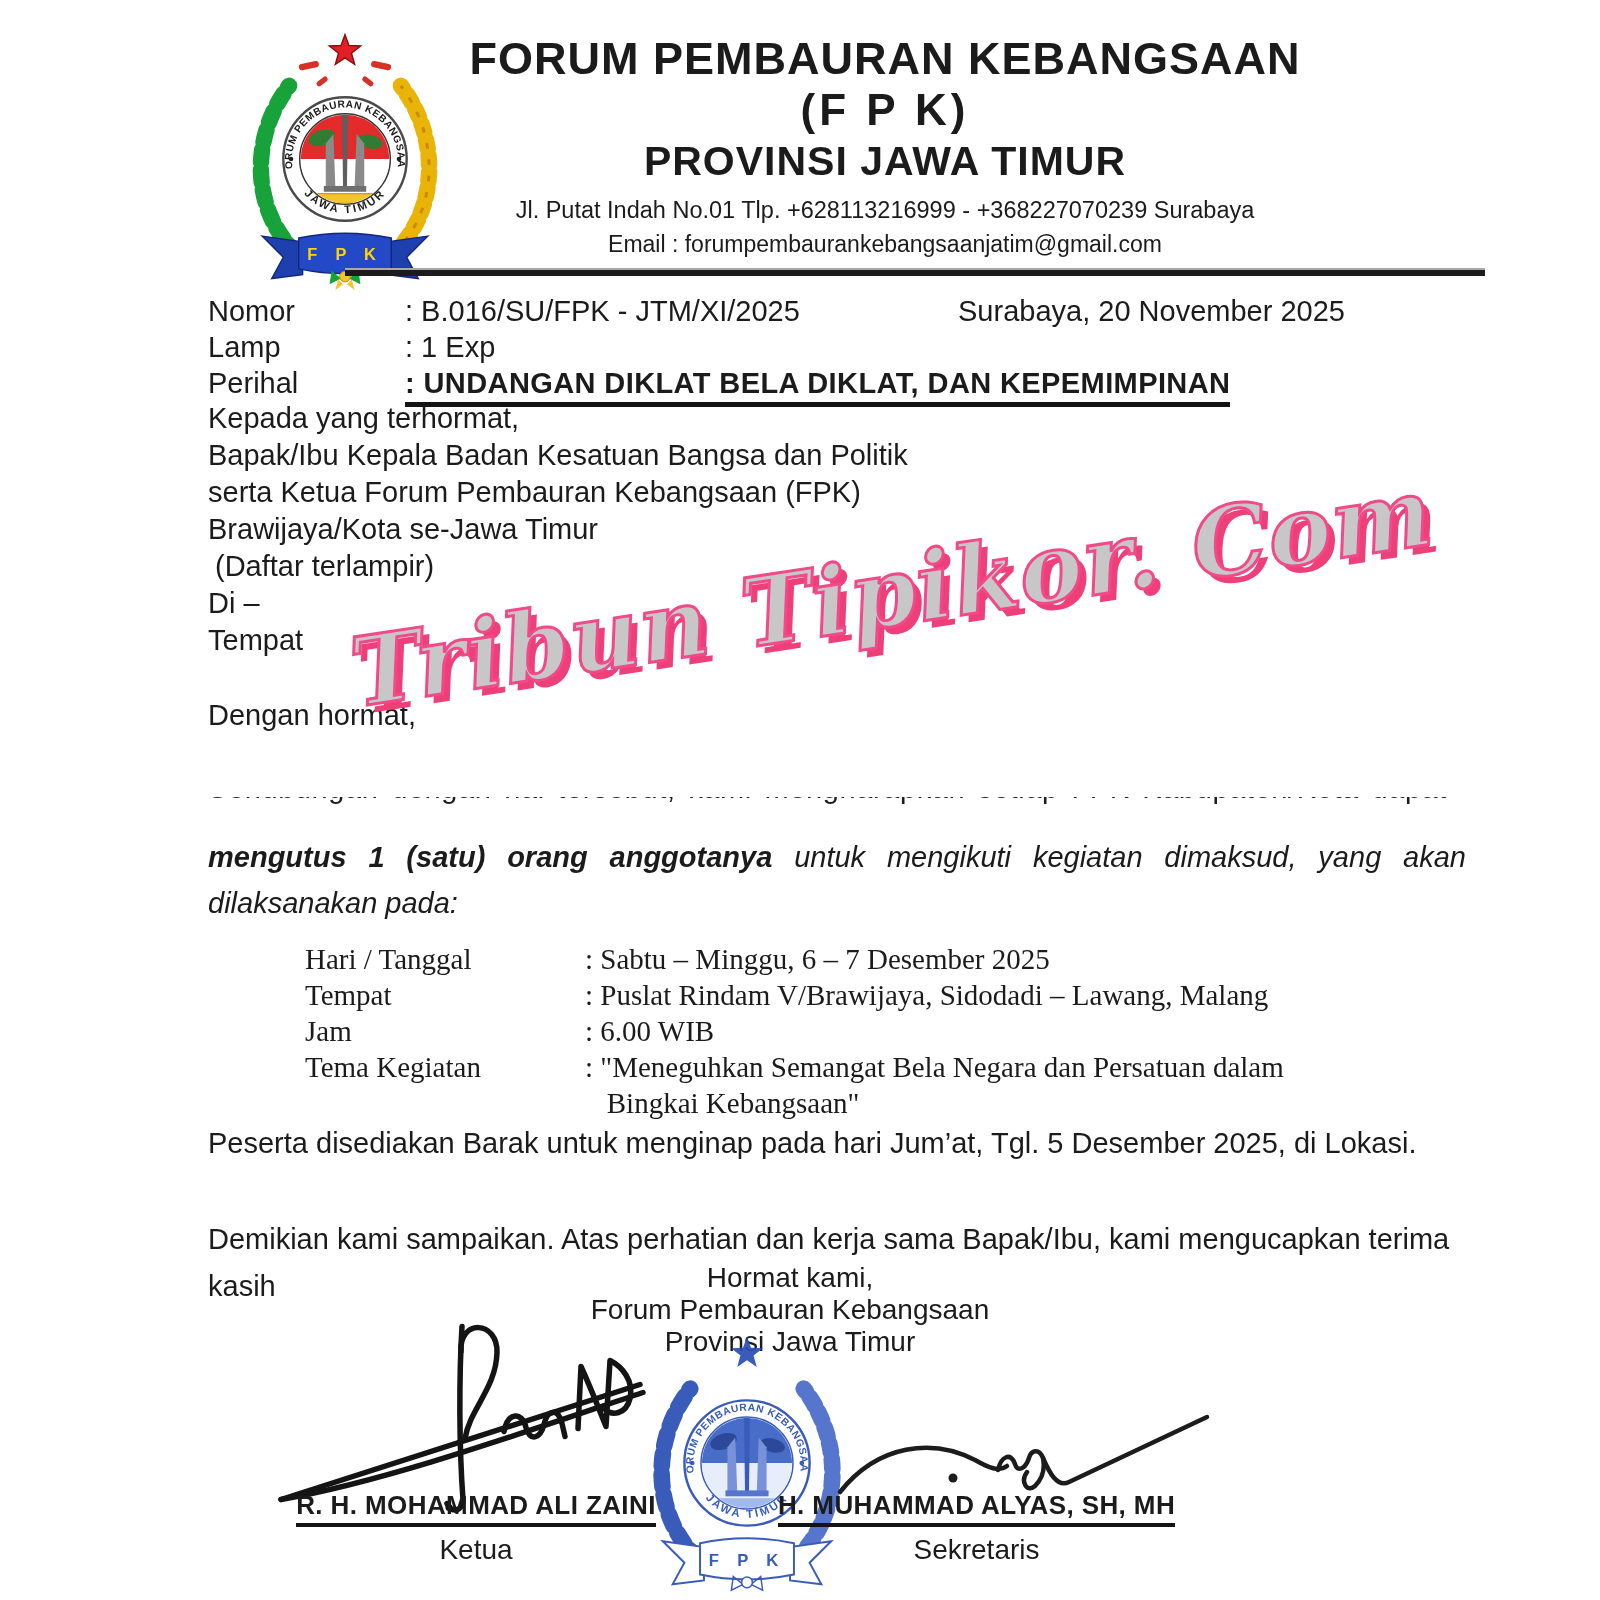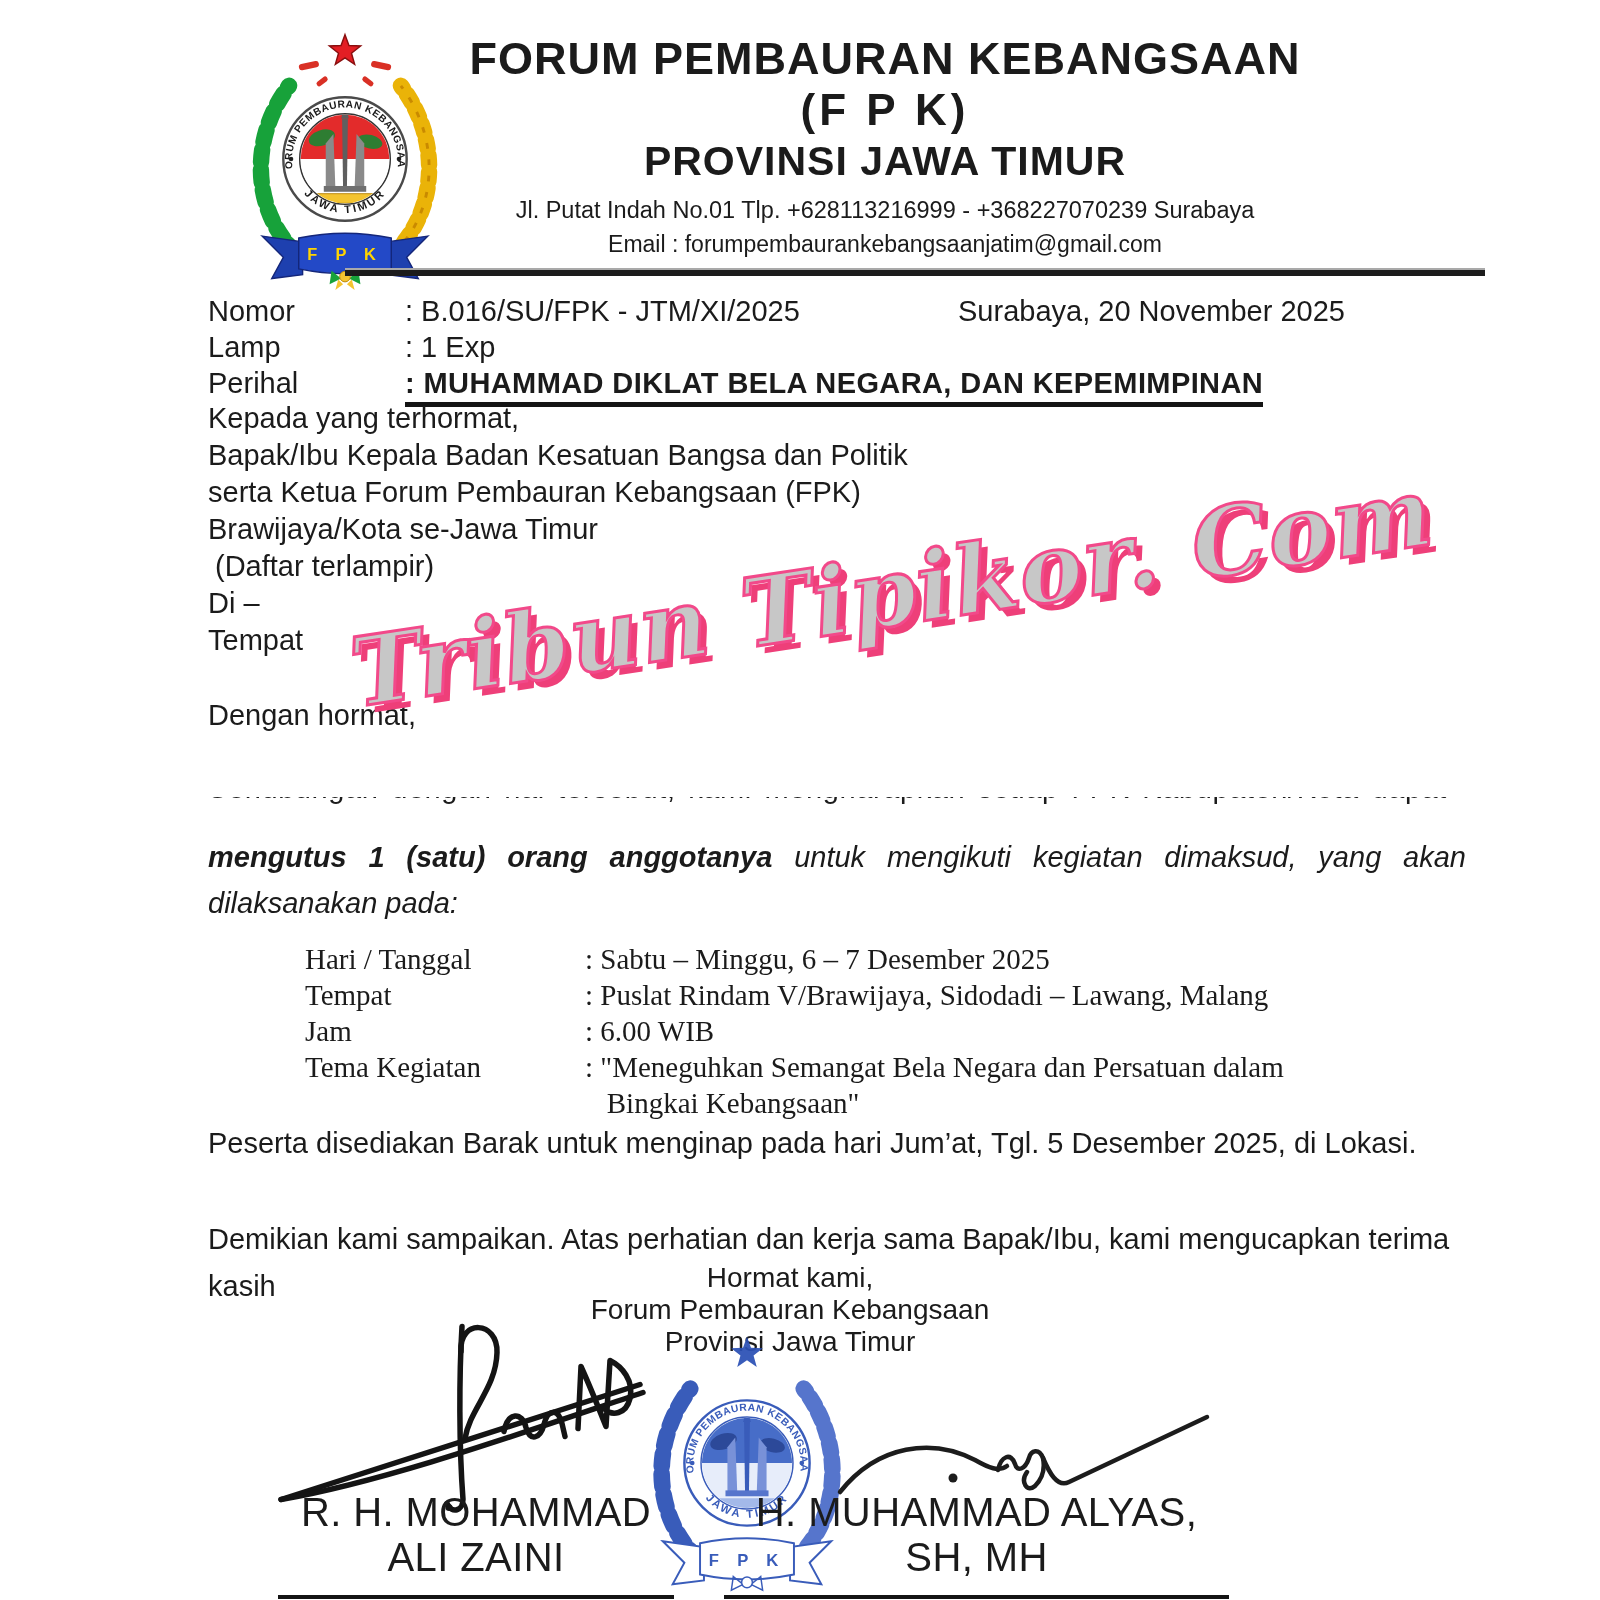--- a/index.html
+++ b/index.html
@@ -55,22 +55,22 @@
   .para3{position:absolute; left:208px; top:1216px; width:1264px; font-size:29px; line-height:47px;}
   
   .closing{position:absolute; left:545px; top:1262px; width:490px; text-align:center;
     font-size:28px; line-height:32px; z-index:2;}
   .stamp{position:absolute; left:616px; top:1328px; width:262px; height:270px; z-index:3; opacity:.93;}
   .sig-left{position:absolute; left:266px; top:1296px; width:405px; height:226px; z-index:4;}
   .sig-right{position:absolute; left:713px; top:1396px; width:505px; height:108px; z-index:4;}
   .signer{position:absolute; top:1490px; text-align:center; z-index:5;}
   .signer-left{left:278px; width:396px;}
   .signer-right{left:724px; width:505px;}
-  .signer-name{display:inline-block; font-size:40px; font-weight:400; letter-spacing:.4px;
-    border-bottom:4px solid #141414; padding-bottom:15px;}
+  .signer-name{display:inline-block; font-size:26px; font-weight:700; letter-spacing:.4px;
+    border-bottom:4px solid #141414; padding-bottom:2px;}
   .signer-title{font-size:28px; margin-top:7px;}
 </style>
 </head>
 <body>
 
 <div class="page">
 
   <svg class="logo" viewBox="0 0 240 276" aria-hidden="true">
     <defs>
       <clipPath id="c-clip">
@@ -140,21 +140,21 @@
     <div class="ref-row">
       <span class="ref-label">Nomor</span>
       <span>: B.016/SU/FPK - JTM/XI/2025</span>
     </div>
     <div class="ref-row">
       <span class="ref-label">Lamp</span>
       <span>: 1 Exp</span>
     </div>
     <div class="ref-row">
       <span class="ref-label">Perihal</span>
-      <span class="ref-strong">: MUHAMMAD DIKLAT BELA NEGARA, DAN KEPEMIMPINAN</span>
+      <span class="ref-strong">: UNDANGAN DIKLAT BELA DIKLAT, DAN KEPEMIMPINAN</span>
     </div>
   </div>
   <div class="city-date">Surabaya, 20 November 2025</div>
 
   <div class="addressee">
     <div>Kepada yang terhormat,</div>
     <div>Bapak/Ibu Kepala Badan Kesatuan Bangsa dan Politik</div>
     <div>serta Ketua Forum Pembauran Kebangsaan (FPK)</div>
     <div>Brawijaya/Kota se-Jawa Timur</div>
     <div class="addr-indent">(Daftar terlampir)</div>

